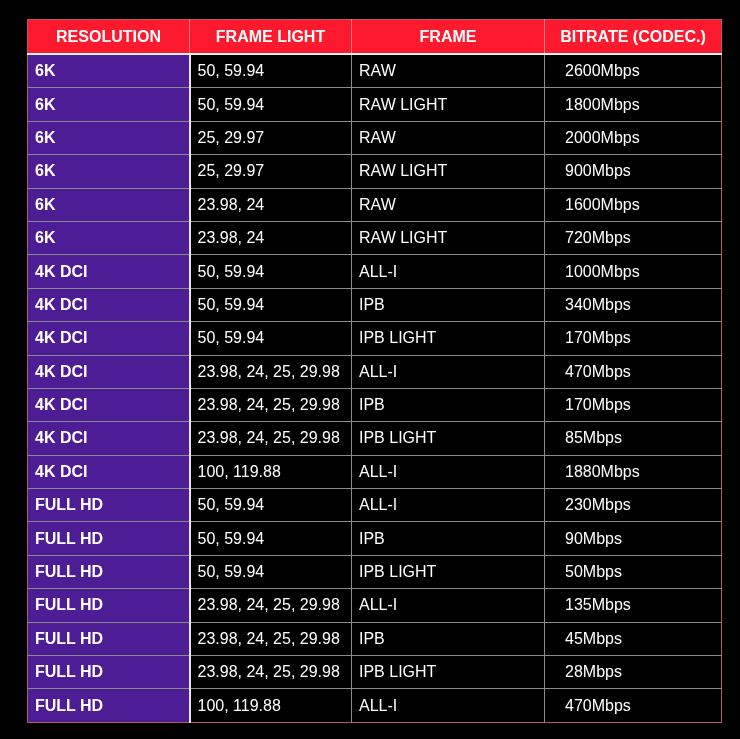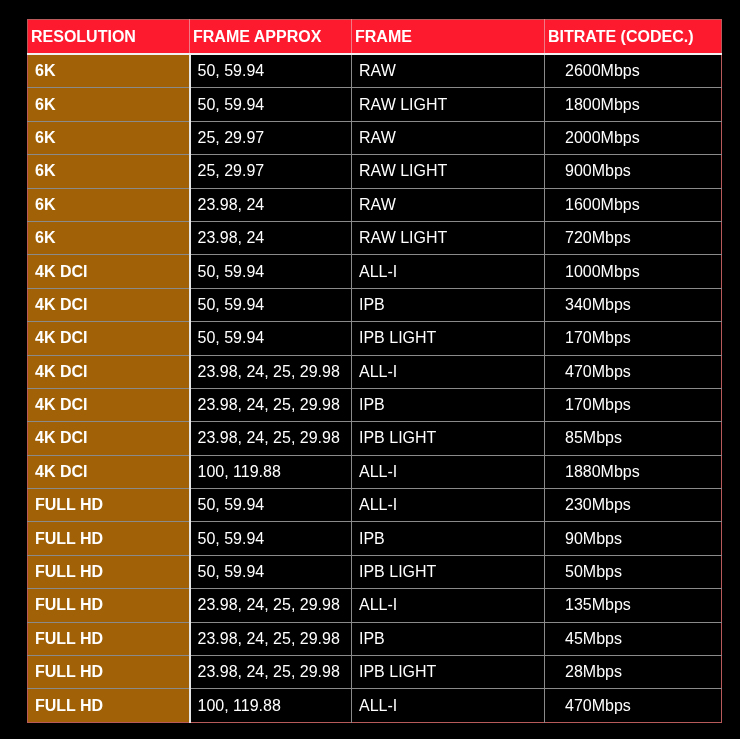--- a/index.html
+++ b/index.html
@@ -26,59 +26,59 @@
     }
     .spec-table col.c1 { width: 162px; }
     .spec-table col.c2 { width: 162px; }
     .spec-table col.c3 { width: 193px; }
     .spec-table col.c4 { width: 177px; }
     .spec-table th {
       background: #fd1a2f;
       color: #ffffff;
       font-weight: bold;
       font-size: 16px;
-      text-align: left;
-      padding: 0 3px;
+      text-align: center;
+      padding: 0 11px;
       height: 33px;
       border-right: 1px solid #f07a85;
       border-bottom: 2px solid #f2f2f2;
       white-space: nowrap;
     }
     .spec-table th:last-child { border-right: none; }
     .spec-table td {
       height: 32.4px;
       padding: 0 7px;
       font-size: 16px;
       border-top: 1px solid #8a8a8a;
       border-right: 1px solid #8a8a8a;
       white-space: nowrap;
       background: #000000;
     }
     .spec-table td:last-child { border-right: none; padding-left: 20px; }
     .spec-table td.res {
-      background: #a16207;
+      background: #4c1d95;
       font-weight: bold;
       border-right: 2px solid #e6e6e6;
     }
     .spec-table tbody tr:first-child td { border-top: none; }
   </style>
 </head>
 <body>
 
 <table class="spec-table">
   <colgroup>
     <col class="c1">
       <col class="c2">
       <col class="c3">
       <col class="c4">
   </colgroup>
   <thead>
     <tr>
       <th>RESOLUTION</th>
-      <th>FRAME APPROX</th>
+      <th>FRAME LIGHT</th>
       <th>FRAME</th>
       <th>BITRATE (CODEC.)</th>
     </tr>
   </thead>
   <tbody id="table-body">
       <tr>
         <td class="res">6K</td>
         <td>50, 59.94</td>
         <td>RAW</td>
         <td>2600Mbps</td>

